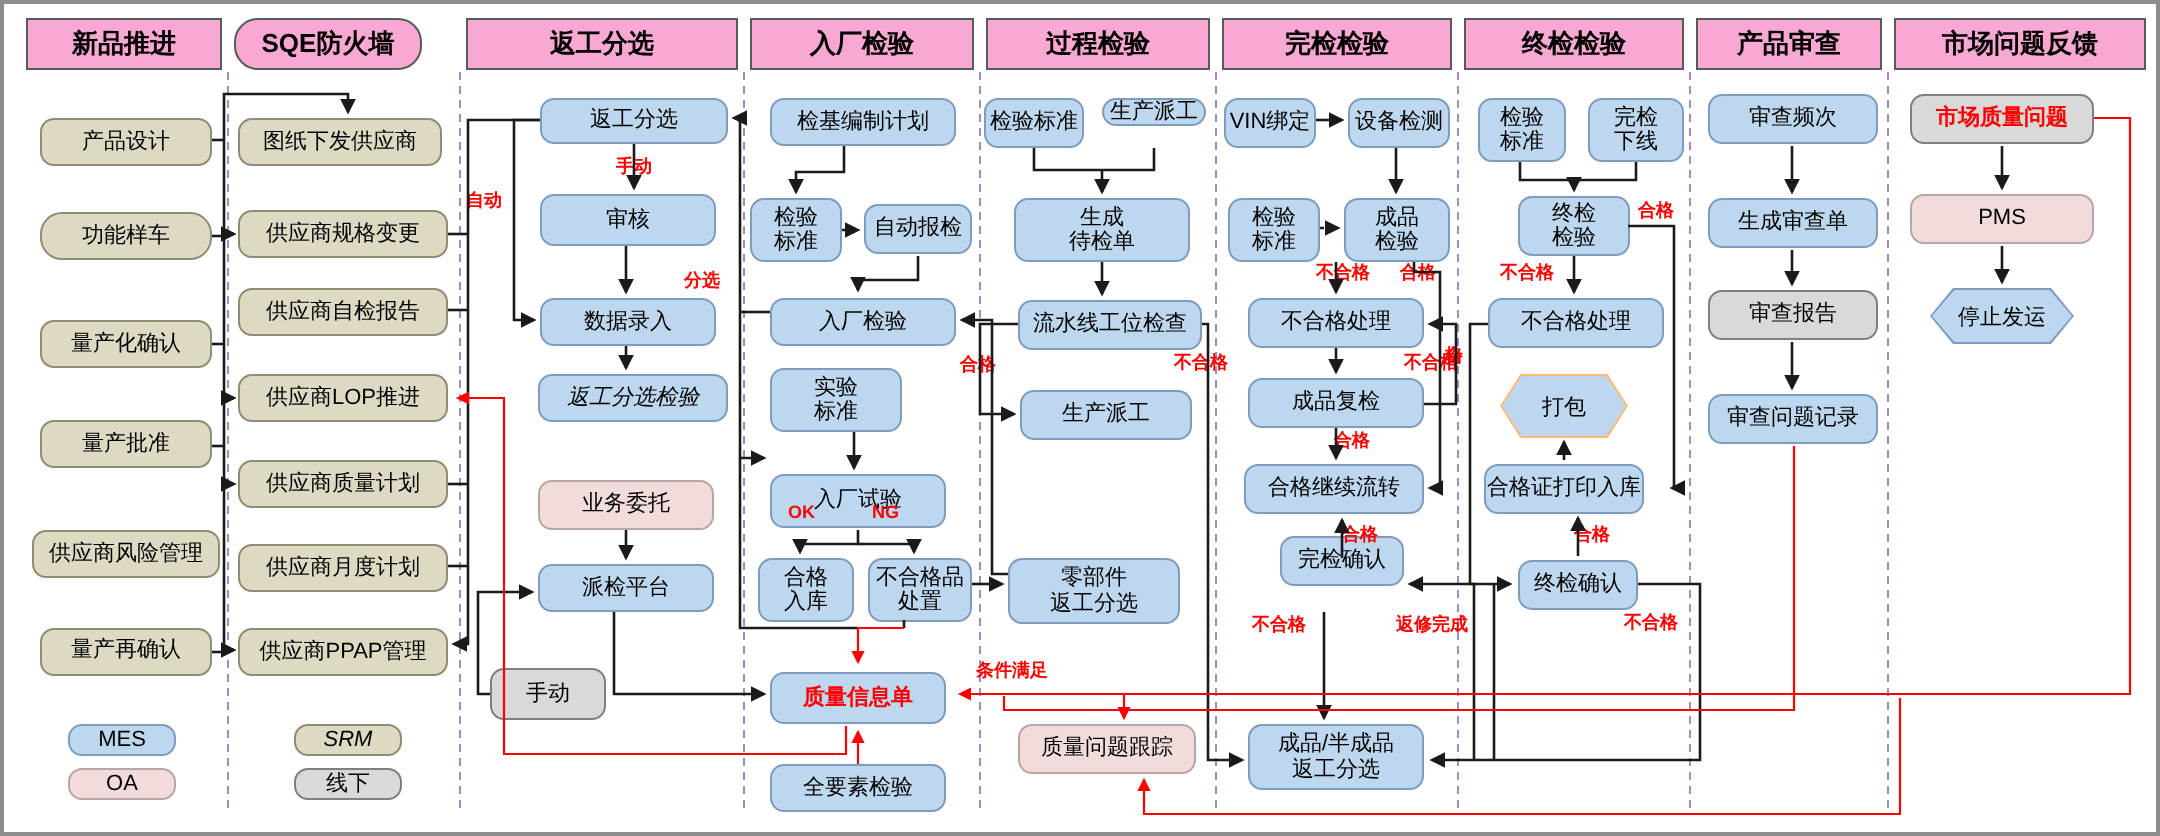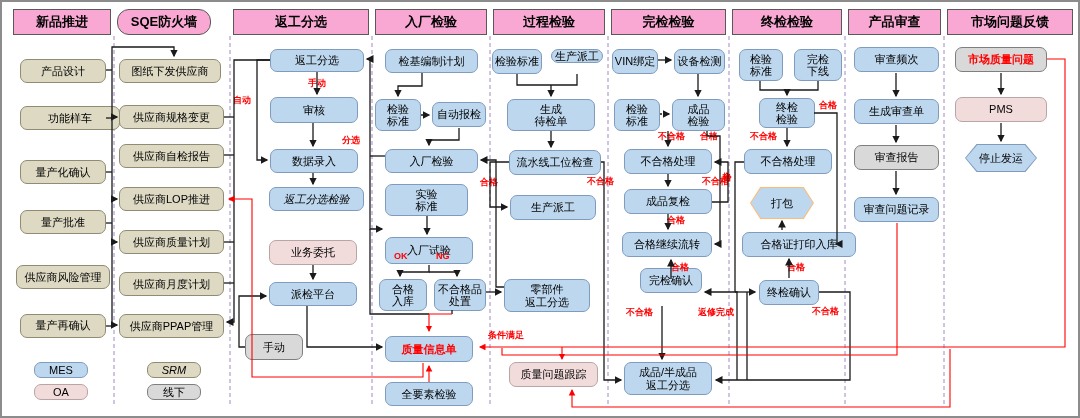--- a/index.html
+++ b/index.html
@@ -35,21 +35,21 @@
       <line x1="370" x2="370" y1="34" y2="404" stroke="#a08cc8" stroke-width="1" stroke-dasharray="4,3"></line>
       <line x1="488" x2="488" y1="34" y2="404" stroke="#a08cc8" stroke-width="1" stroke-dasharray="4,3"></line>
       <line x1="606" x2="606" y1="34" y2="404" stroke="#a08cc8" stroke-width="1" stroke-dasharray="4,3"></line>
       <line x1="727" x2="727" y1="34" y2="404" stroke="#a08cc8" stroke-width="1" stroke-dasharray="4,3"></line>
       <line x1="843" x2="843" y1="34" y2="404" stroke="#a08cc8" stroke-width="1" stroke-dasharray="4,3"></line>
       <line x1="942" x2="942" y1="34" y2="404" stroke="#a08cc8" stroke-width="1" stroke-dasharray="4,3"></line>
     </svg>
   <div id="nodes">
       <div class="hdr" style="left: 11px; width: 98px;">新品推进</div>
       <div class="box srm" style="left: 18px; top: 57px; width: 86px; height: 24px;">产品设计</div>
-      <div class="box srm" style="left: 18px; top: 104px; width: 100px; height: 24px;">功能样车</div>
+      <div class="box srm" style="left: 18px; top: 104px; width: 86px; height: 24px; border-radius: 11px;">功能样车</div>
       <div class="box srm" style="left: 18px; top: 158px; width: 86px; height: 24px;">量产化确认</div>
       <div class="box srm" style="left: 18px; top: 208px; width: 86px; height: 24px;">量产批准</div>
       <div class="box srm" style="left: 14px; top: 263px; width: 94px; height: 24px;">供应商风险管理</div>
       <div class="box srm" style="left: 18px; top: 312px; width: 86px; height: 24px; font-family: Liberation Mono, monospace;">量产再确认</div>
       <div class="box mes" style="left: 32px; top: 360px; width: 54px; height: 16px;">MES</div>
       <div class="box oa" style="left: 32px; top: 382px; width: 54px; height: 16px;">OA</div>
       <div class="hdr" style="left: 115px; width: 94px; border-radius: 12px;">SQE防火墙</div>
       <div class="box srm" style="left: 117px; top: 57px; width: 102px; height: 24px;">图纸下发供应商</div>
       <div class="box srm" style="left: 117px; top: 103px; width: 105px; height: 24px;">供应商规格变更</div>
       <div class="box srm" style="left: 117px; top: 142px; width: 105px; height: 24px;">供应商自检报告</div>
@@ -66,21 +66,21 @@
       <div class="box mes" style="left: 267px; top: 185px; width: 95px; height: 24px; font-style: italic;">返工分选检验</div>
       <div class="box oa" style="left: 267px; top: 238px; width: 88px; height: 25px;">业务委托</div>
       <div class="box mes" style="left: 267px; top: 280px; width: 88px; height: 24px;">派检平台</div>
       <div class="box offline" style="left: 243px; top: 332px; width: 58px; height: 26px;">手动</div>
       <div class="hdr" style="left: 373px; width: 112px;">入厂检验</div>
       <div class="box mes" style="left: 383px; top: 47px; width: 93px; height: 24px;">检基编制计划</div>
       <div class="box mes" style="left: 373px; top: 97px; width: 46px; height: 32px;">检验
 标准</div>
       <div class="box mes" style="left: 430px; top: 100px; width: 54px; height: 25px;">自动报检</div>
       <div class="box mes" style="left: 383px; top: 147px; width: 93px; height: 24px;">入厂检验</div>
-      <div class="box mes" style="left: 383px; top: 182px; width: 83px; height: 32px;">实验
+      <div class="box mes" style="left: 383px; top: 182px; width: 66px; height: 32px;">实验
 标准</div>
       <div class="box mes" style="left: 383px; top: 235px; width: 88px; height: 27px;">入厂试验</div>
       <div class="box mes" style="left: 377px; top: 277px; width: 48px; height: 32px;">合格
 入库</div>
       <div class="box mes" style="left: 432px; top: 277px; width: 52px; height: 32px;">不合格品
 处置</div>
       <div class="box mes emphasis" style="left: 383px; top: 334px; width: 88px; height: 26px;">质量信息单</div>
       <div class="box mes" style="left: 383px; top: 380px; width: 88px; height: 24px;">全要素检验</div>
       <div class="hdr" style="left: 491px; width: 112px;">过程检验</div>
       <div class="box mes" style="left: 490px; top: 47px; width: 50px; height: 25px;">检验标准</div>
@@ -109,21 +109,21 @@
       <div class="box mes" style="left: 737px; top: 47px; width: 44px; height: 32px;">检验
 标准</div>
       <div class="box mes" style="left: 792px; top: 47px; width: 48px; height: 32px;">完检
 下线</div>
       <div class="box mes" style="left: 757px; top: 96px; width: 56px; height: 30px;">终检
 检验</div>
       <div class="box mes" style="left: 742px; top: 147px; width: 88px; height: 25px;">不合格处理</div>
       <div class="hexo" style="left: 748px; top: 185px; width: 64px; height: 32px; background: #fdba74;">
         <div class="hexi mes">打包</div>
       </div>
-      <div class="box mes" style="left: 740px; top: 230px; width: 114px; height: 25px;">合格证打印入库</div>
+      <div class="box mes" style="left: 740px; top: 230px; width: 80px; height: 25px;">合格证打印入库</div>
       <div class="box mes" style="left: 757px; top: 278px; width: 60px; height: 25px;">终检确认</div>
       <div class="hdr" style="left: 846px; width: 93px;">产品审查</div>
       <div class="box mes" style="left: 852px; top: 45px; width: 85px; height: 25px;">审查频次</div>
       <div class="box mes" style="left: 852px; top: 97px; width: 85px; height: 25px;">生成审查单</div>
       <div class="box offline" style="left: 852px; top: 143px; width: 85px; height: 25px;">审查报告</div>
       <div class="box mes" style="left: 852px; top: 195px; width: 85px; height: 25px;">审查问题记录</div>
       <div class="hdr" style="left: 945px; width: 126px;">市场问题反馈</div>
       <div class="box offline emphasis" style="left: 953px; top: 45px; width: 92px; height: 25px;">市场质量问题</div>
       <div class="box oa" style="left: 953px; top: 95px; width: 92px; height: 25px;">PMS</div>
       <div class="hexo" style="left: 963px; top: 142px; width: 72px; height: 28px; background: rgb(127, 156, 191);">

